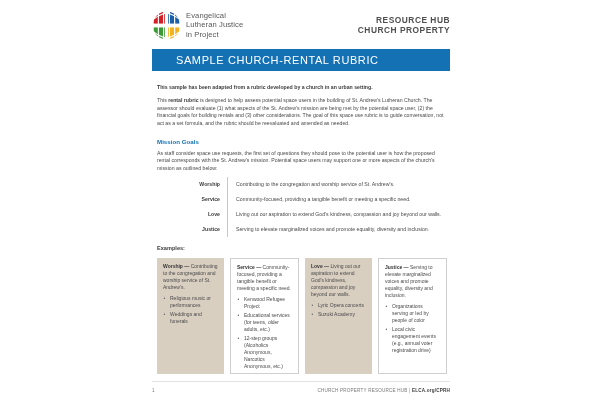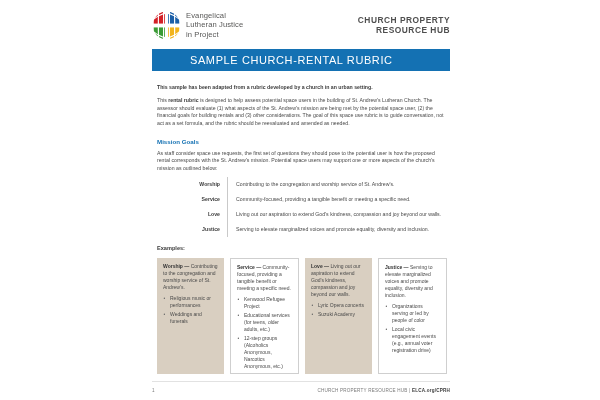--- a/index.html
+++ b/index.html
@@ -69,21 +69,21 @@
     width: 298px;
     height: 22px;
     background: #1471b3;
     display: flex;
     align-items: center;
   }
   .banner-title {
     color: #ffffff;
     font-size: 11px;
     letter-spacing: 0.6px;
-    padding-left: 38px;
+    padding-left: 24px;
     white-space: nowrap;
   }
 
   
   .content {
     position: absolute;
     left: 157px;
     top: 84px;
     width: 288px;
   }
@@ -287,22 +287,22 @@
           <rect x="0" y="44" width="100" height="12" fill="#ffffff"></rect>
         </g>
       </svg>
       <div class="brand-text">
         <span>Evangelical</span>
         <span>Lutheran Justice</span>
         <span>in Project</span>
       </div>
     </div>
     <div class="hub-title">
+      <span>RESOURCE HUB</span>
       <span>CHURCH PROPERTY</span>
-      <span>RESOURCE HUB</span>
     </div>
   </div>
 
   <div class="banner">
     <div class="banner-title">SAMPLE CHURCH-RENTAL RUBRIC</div>
   </div>
 
   <div class="content">
     <p class="intro-bold">This sample has been adapted from a rubric developed by a church in an urban setting.</p>
     <p class="intro-para"><span>This </span><b>rental rubric</b><span> is designed to help assess potential space users in the building of St. Andrew's Lutheran Church. The assessor should evaluate (1) what aspects of the St. Andrew's mission are being met by the potential space user, (2) the financial goals for building rentals and (3) other considerations. The goal of this space use rubric is to guide conversation, not act as a set formula, and the rubric should be reevaluated and amended as needed.</span></p>

